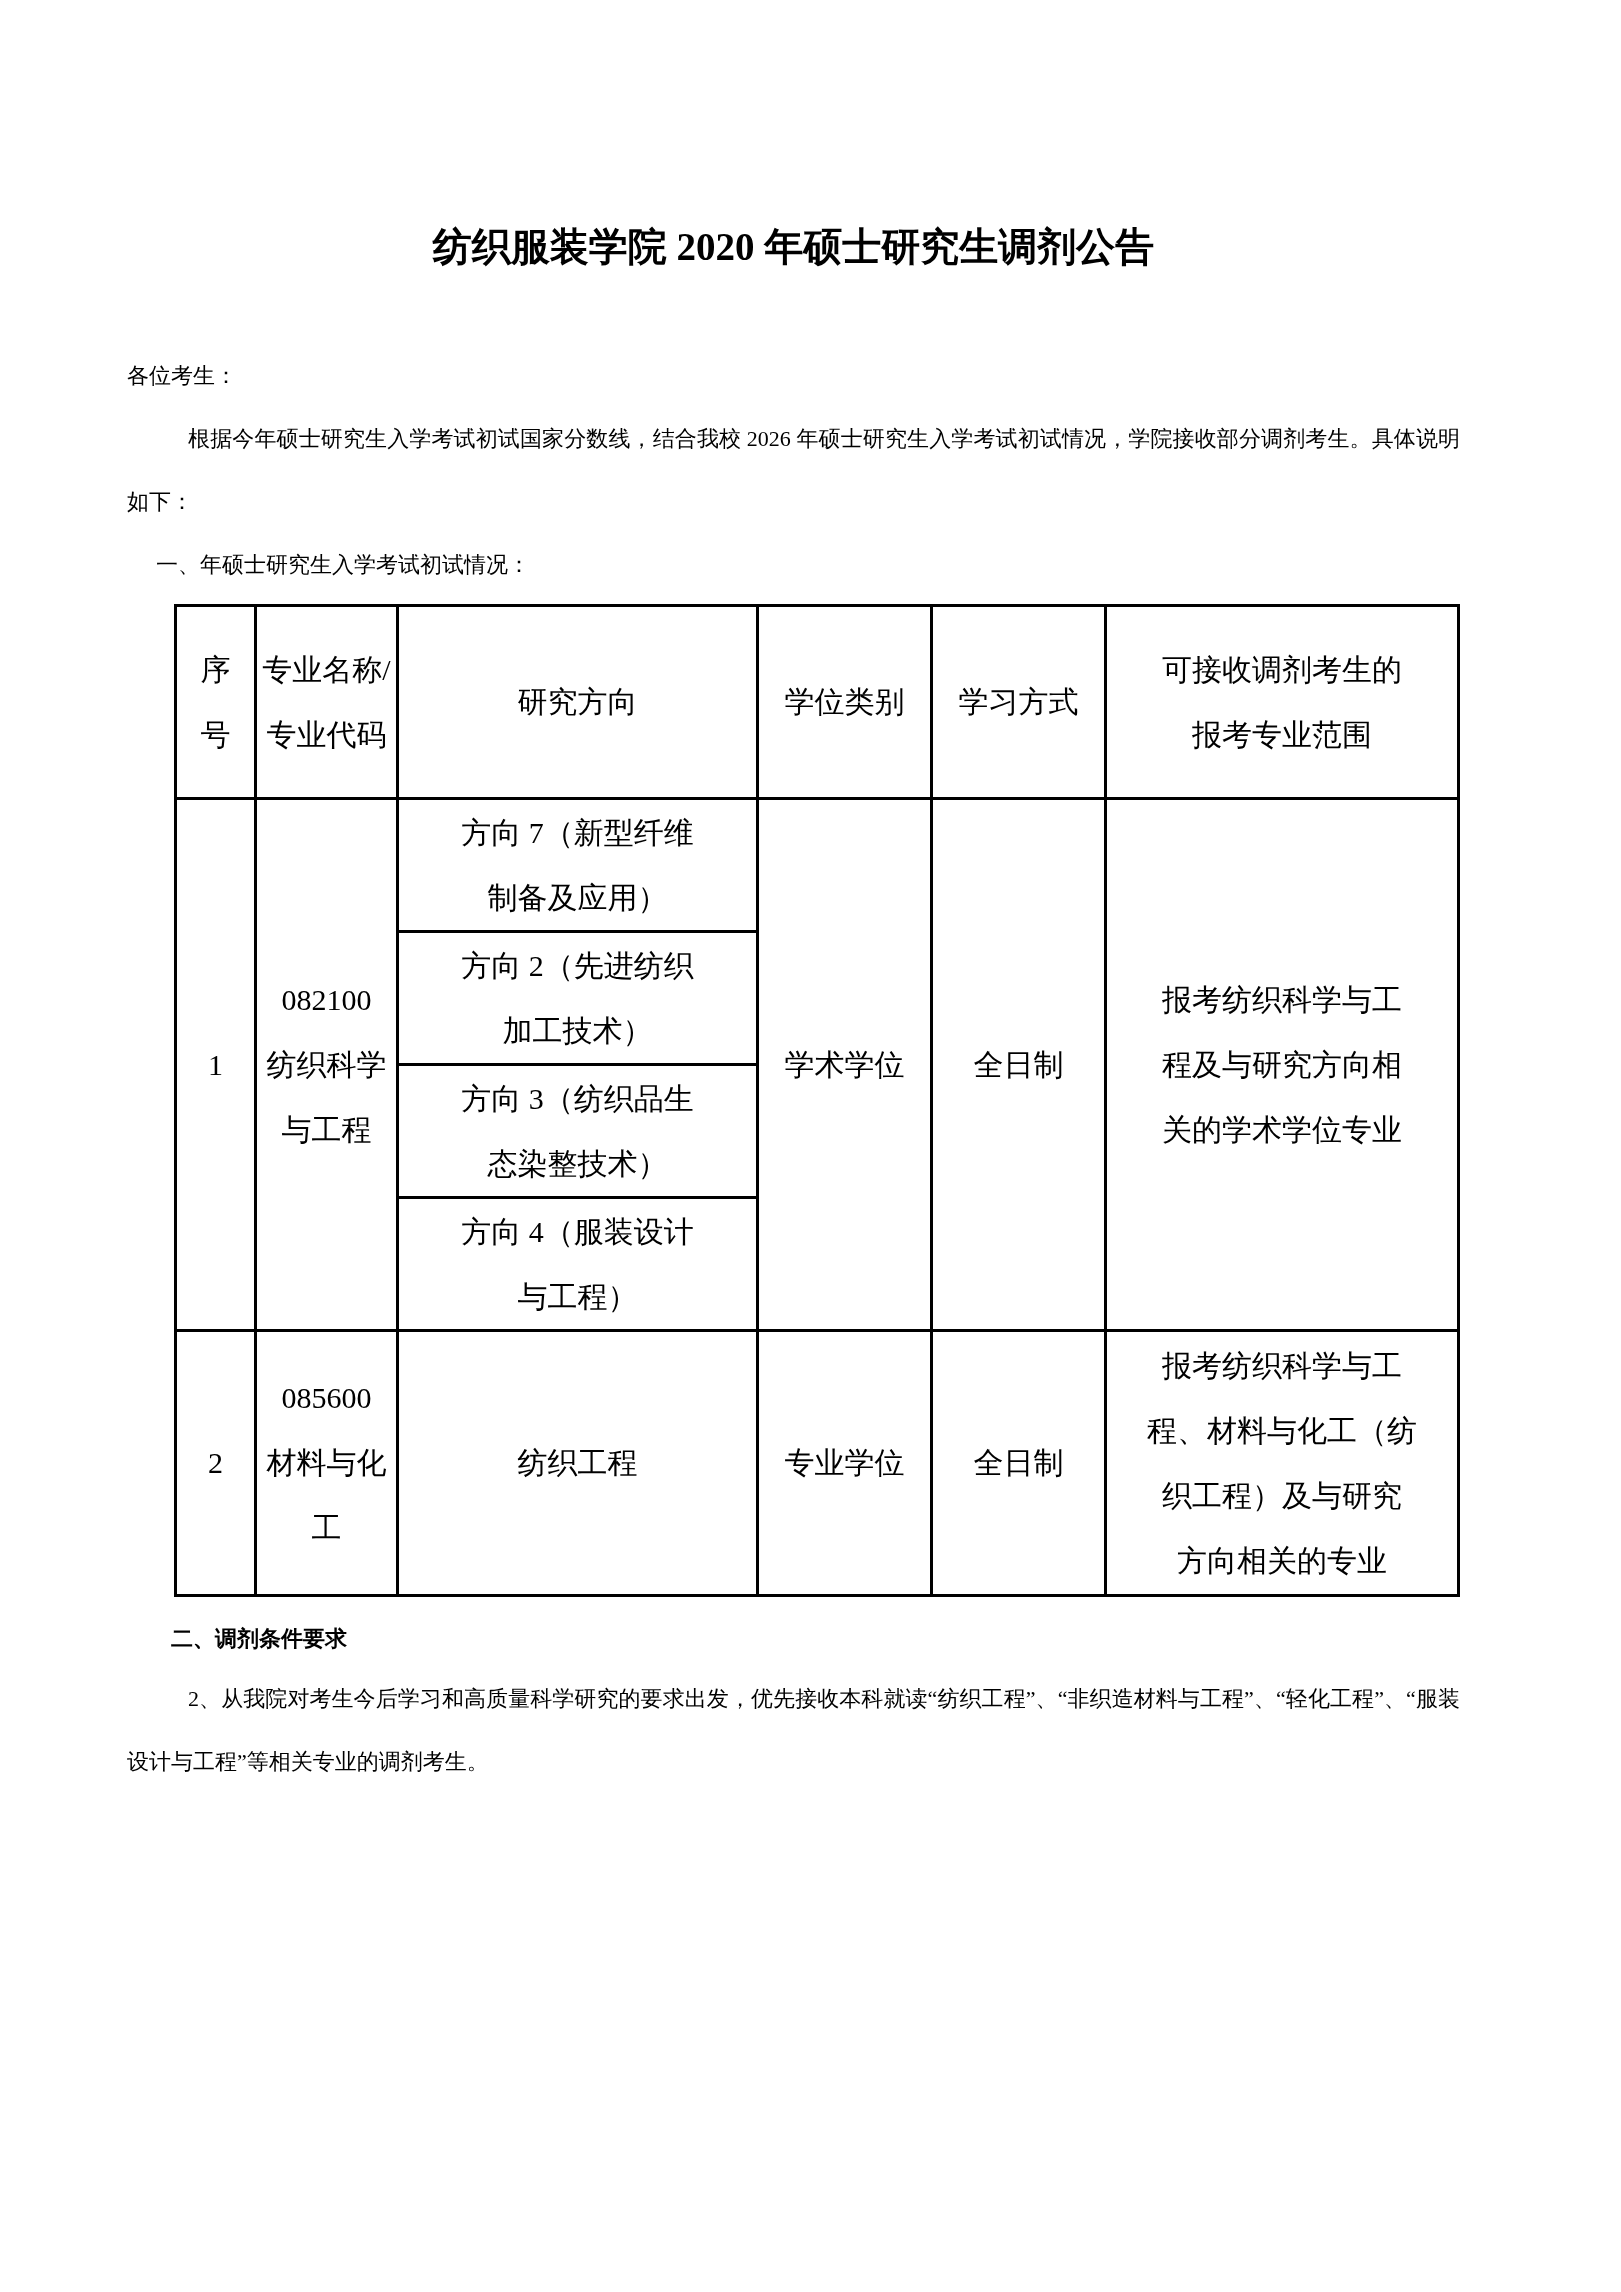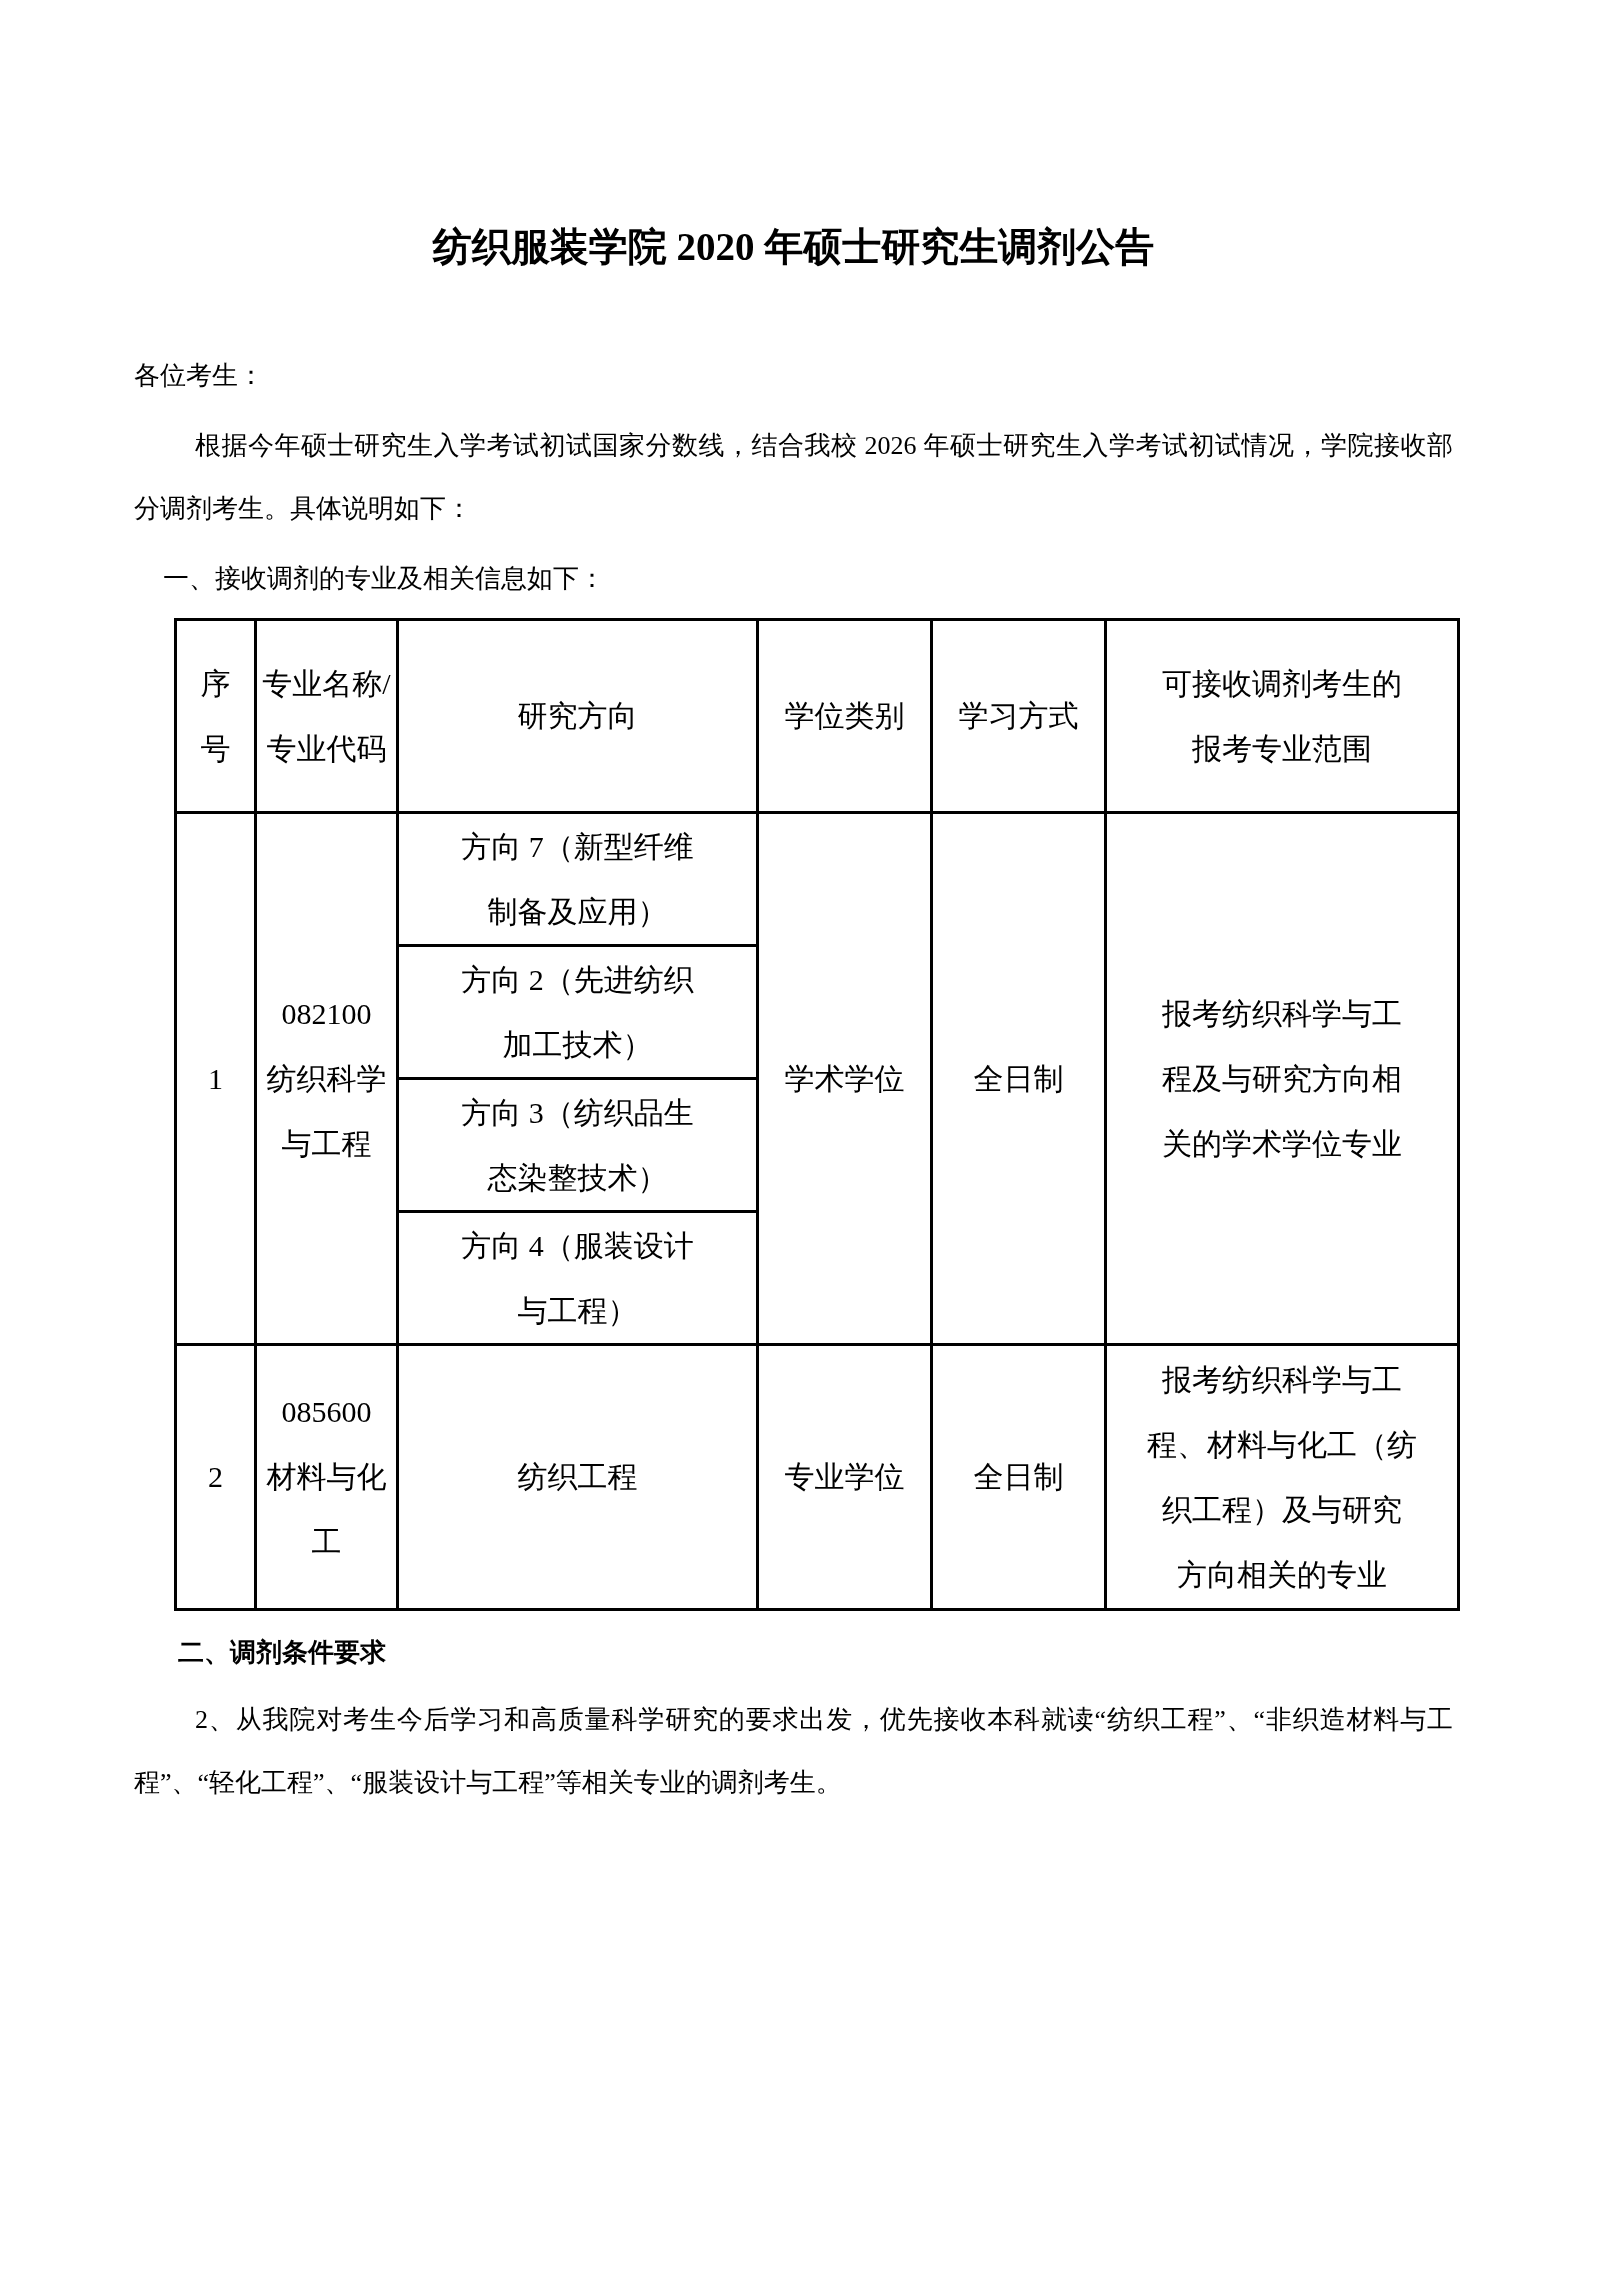--- a/index.html
+++ b/index.html
@@ -19,22 +19,22 @@
   }
   .doc-title {
     margin: 0;
     padding-top: 223px;
     font-size: 39px;
     line-height: 47px;
     font-weight: bold;
     text-align: center;
   }
   p.body-line {
-    margin: 7px;
-    font-size: 26px;
+    margin: 0;
+    font-size: 22px;
     line-height: 63px;
     text-align: justify;
     text-justify: inter-ideograph;
   }
   .salutation { margin-top: 74px !important; }
   .para-indent { text-indent: 61px; }
   .s1-heading { text-indent: 29px; }
   .s2-heading {
     margin-top: 13.7px !important;
     text-indent: 44px;
@@ -70,21 +70,21 @@
 
 <div class="page">
   <div class="content">
 
     <h1 class="doc-title">纺织服装学院 2020 年硕士研究生调剂公告</h1>
 
     <p class="body-line salutation">各位考生：</p>
 
     <p class="body-line para-indent">根据今年硕士研究生入学考试初试国家分数线，结合我校 2026 年硕士研究生入学考试初试情况，学院接收部分调剂考生。具体说明如下：</p>
 
-    <p class="body-line s1-heading">一、接收调剂的专业及相关信息如下：</p>
+    <p class="body-line s1-heading">一、年硕士研究生入学考试初试情况：</p>
 
     <table class="transfer-table">
       <colgroup>
         <col style="width:80px">
         <col style="width:142px">
         <col style="width:360px">
         <col style="width:174px">
         <col style="width:174px">
         <col style="width:353px">
       </colgroup>

